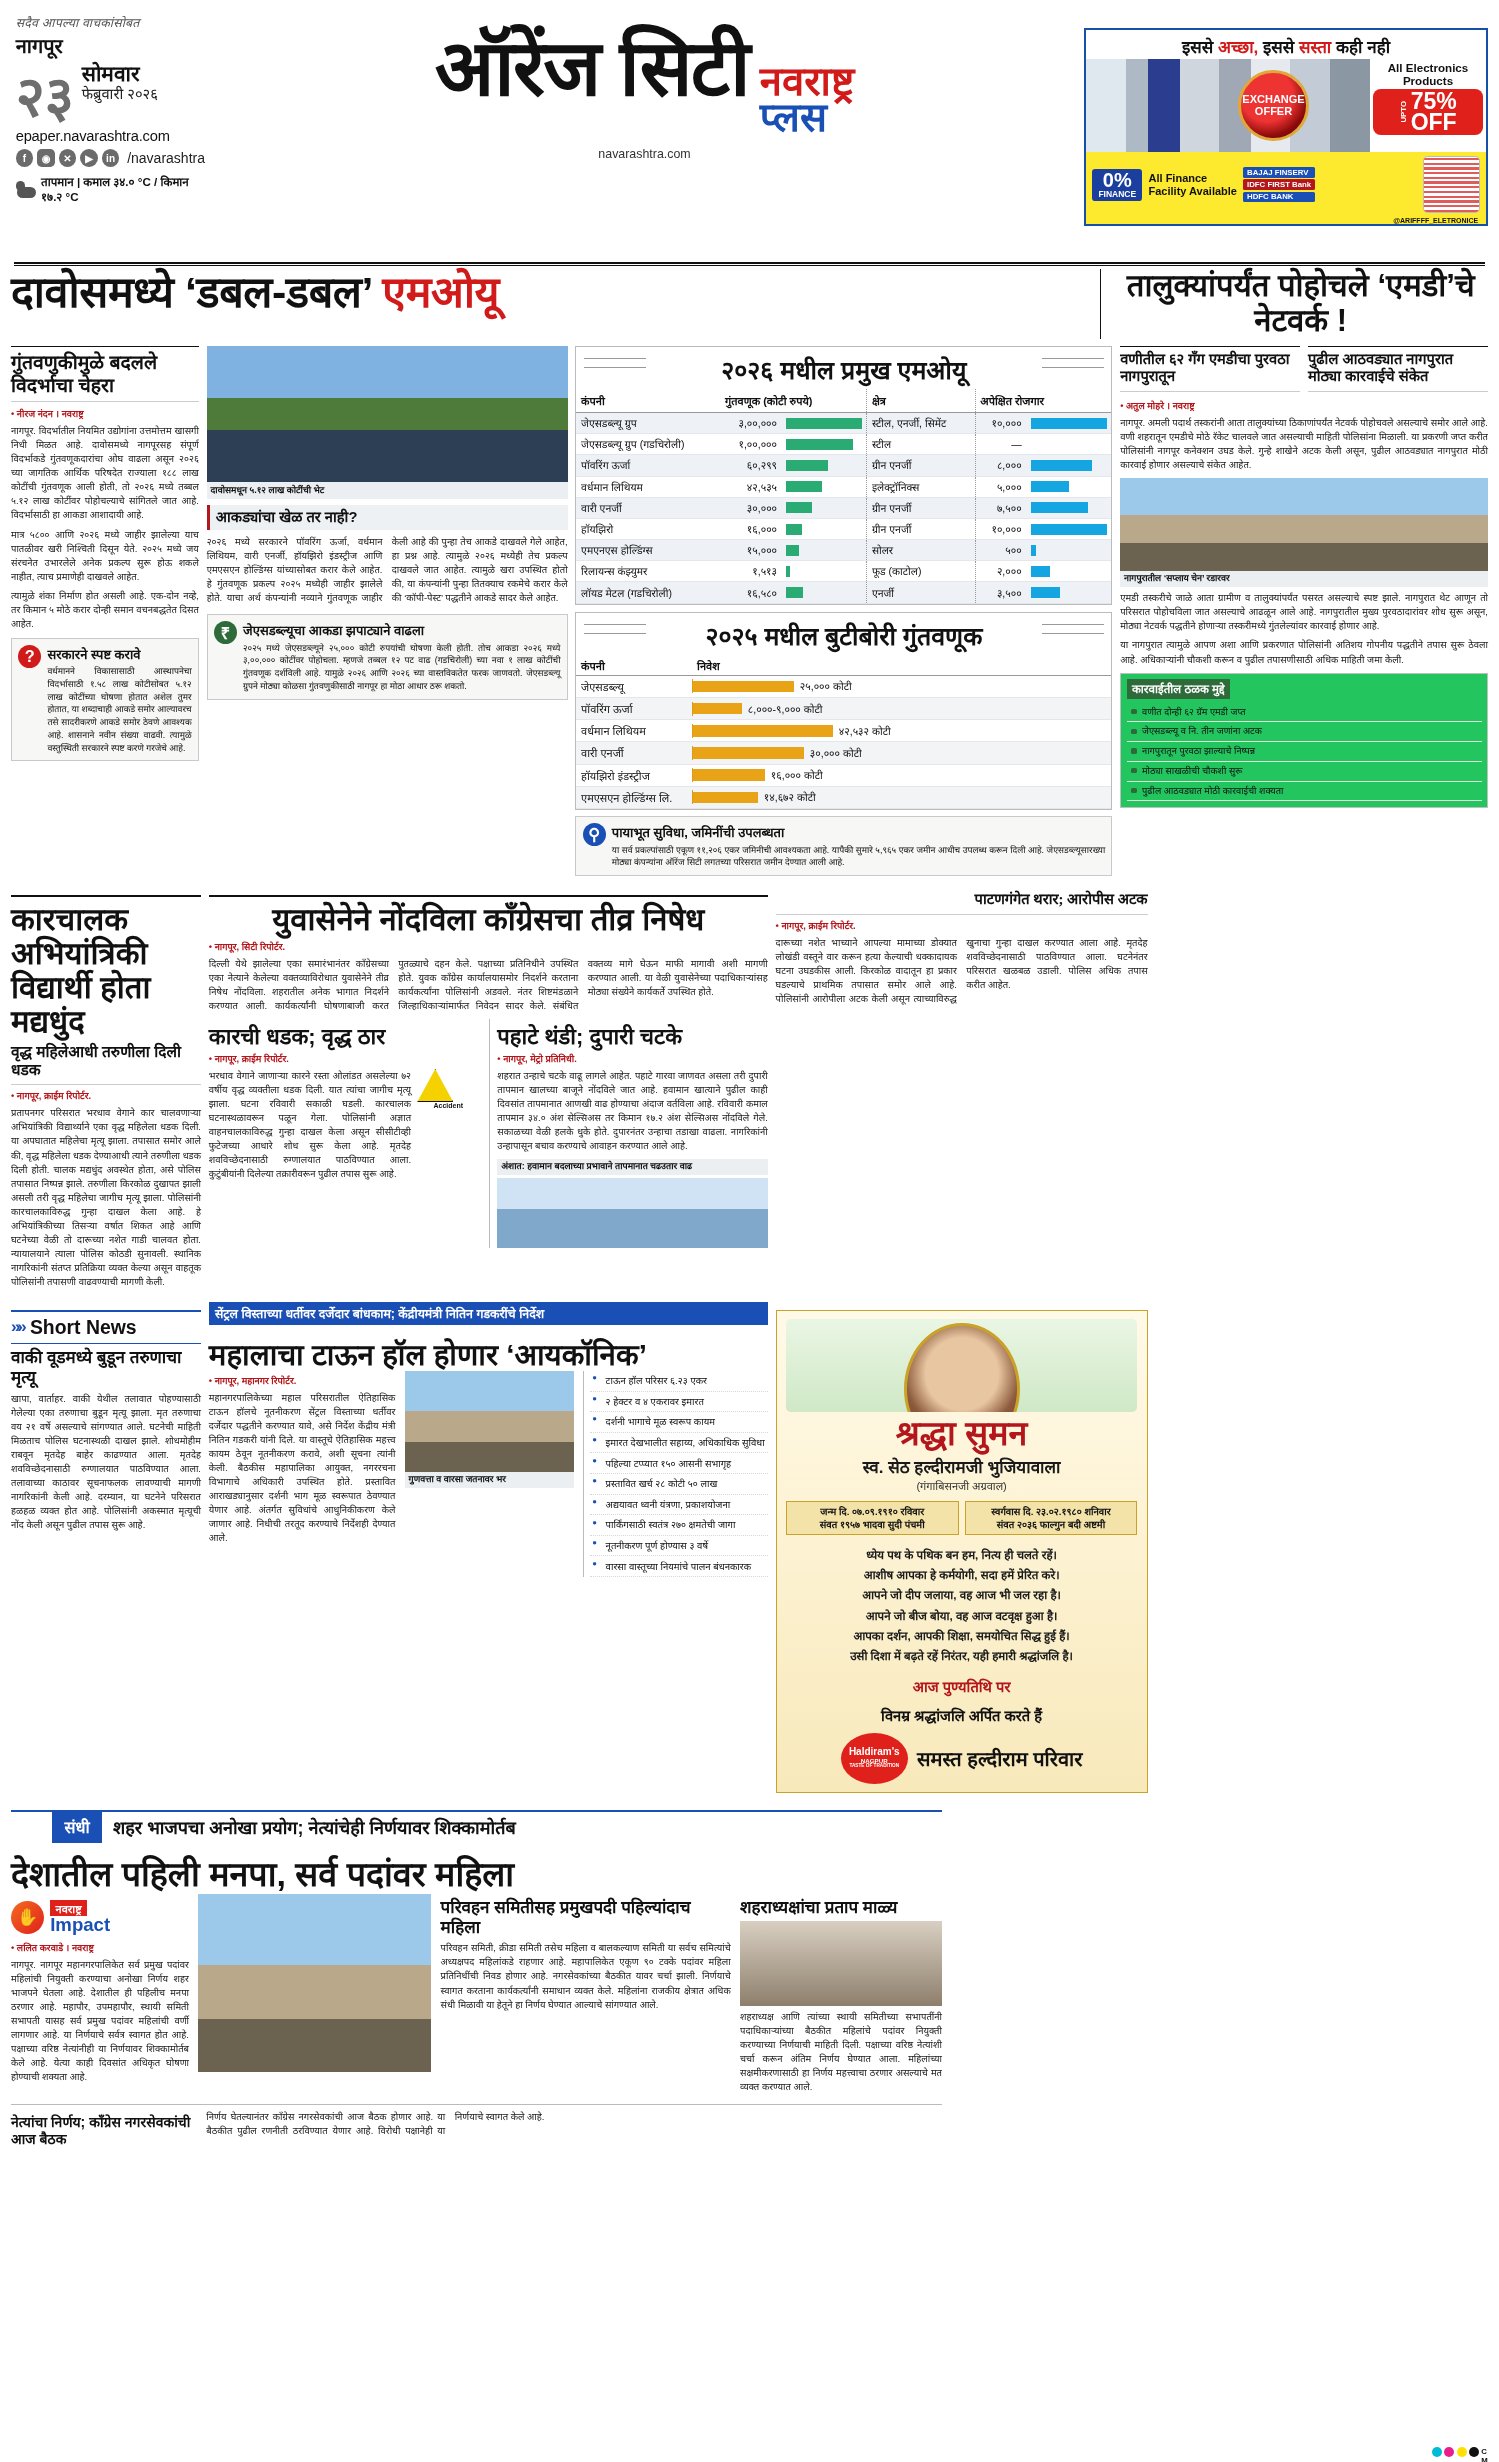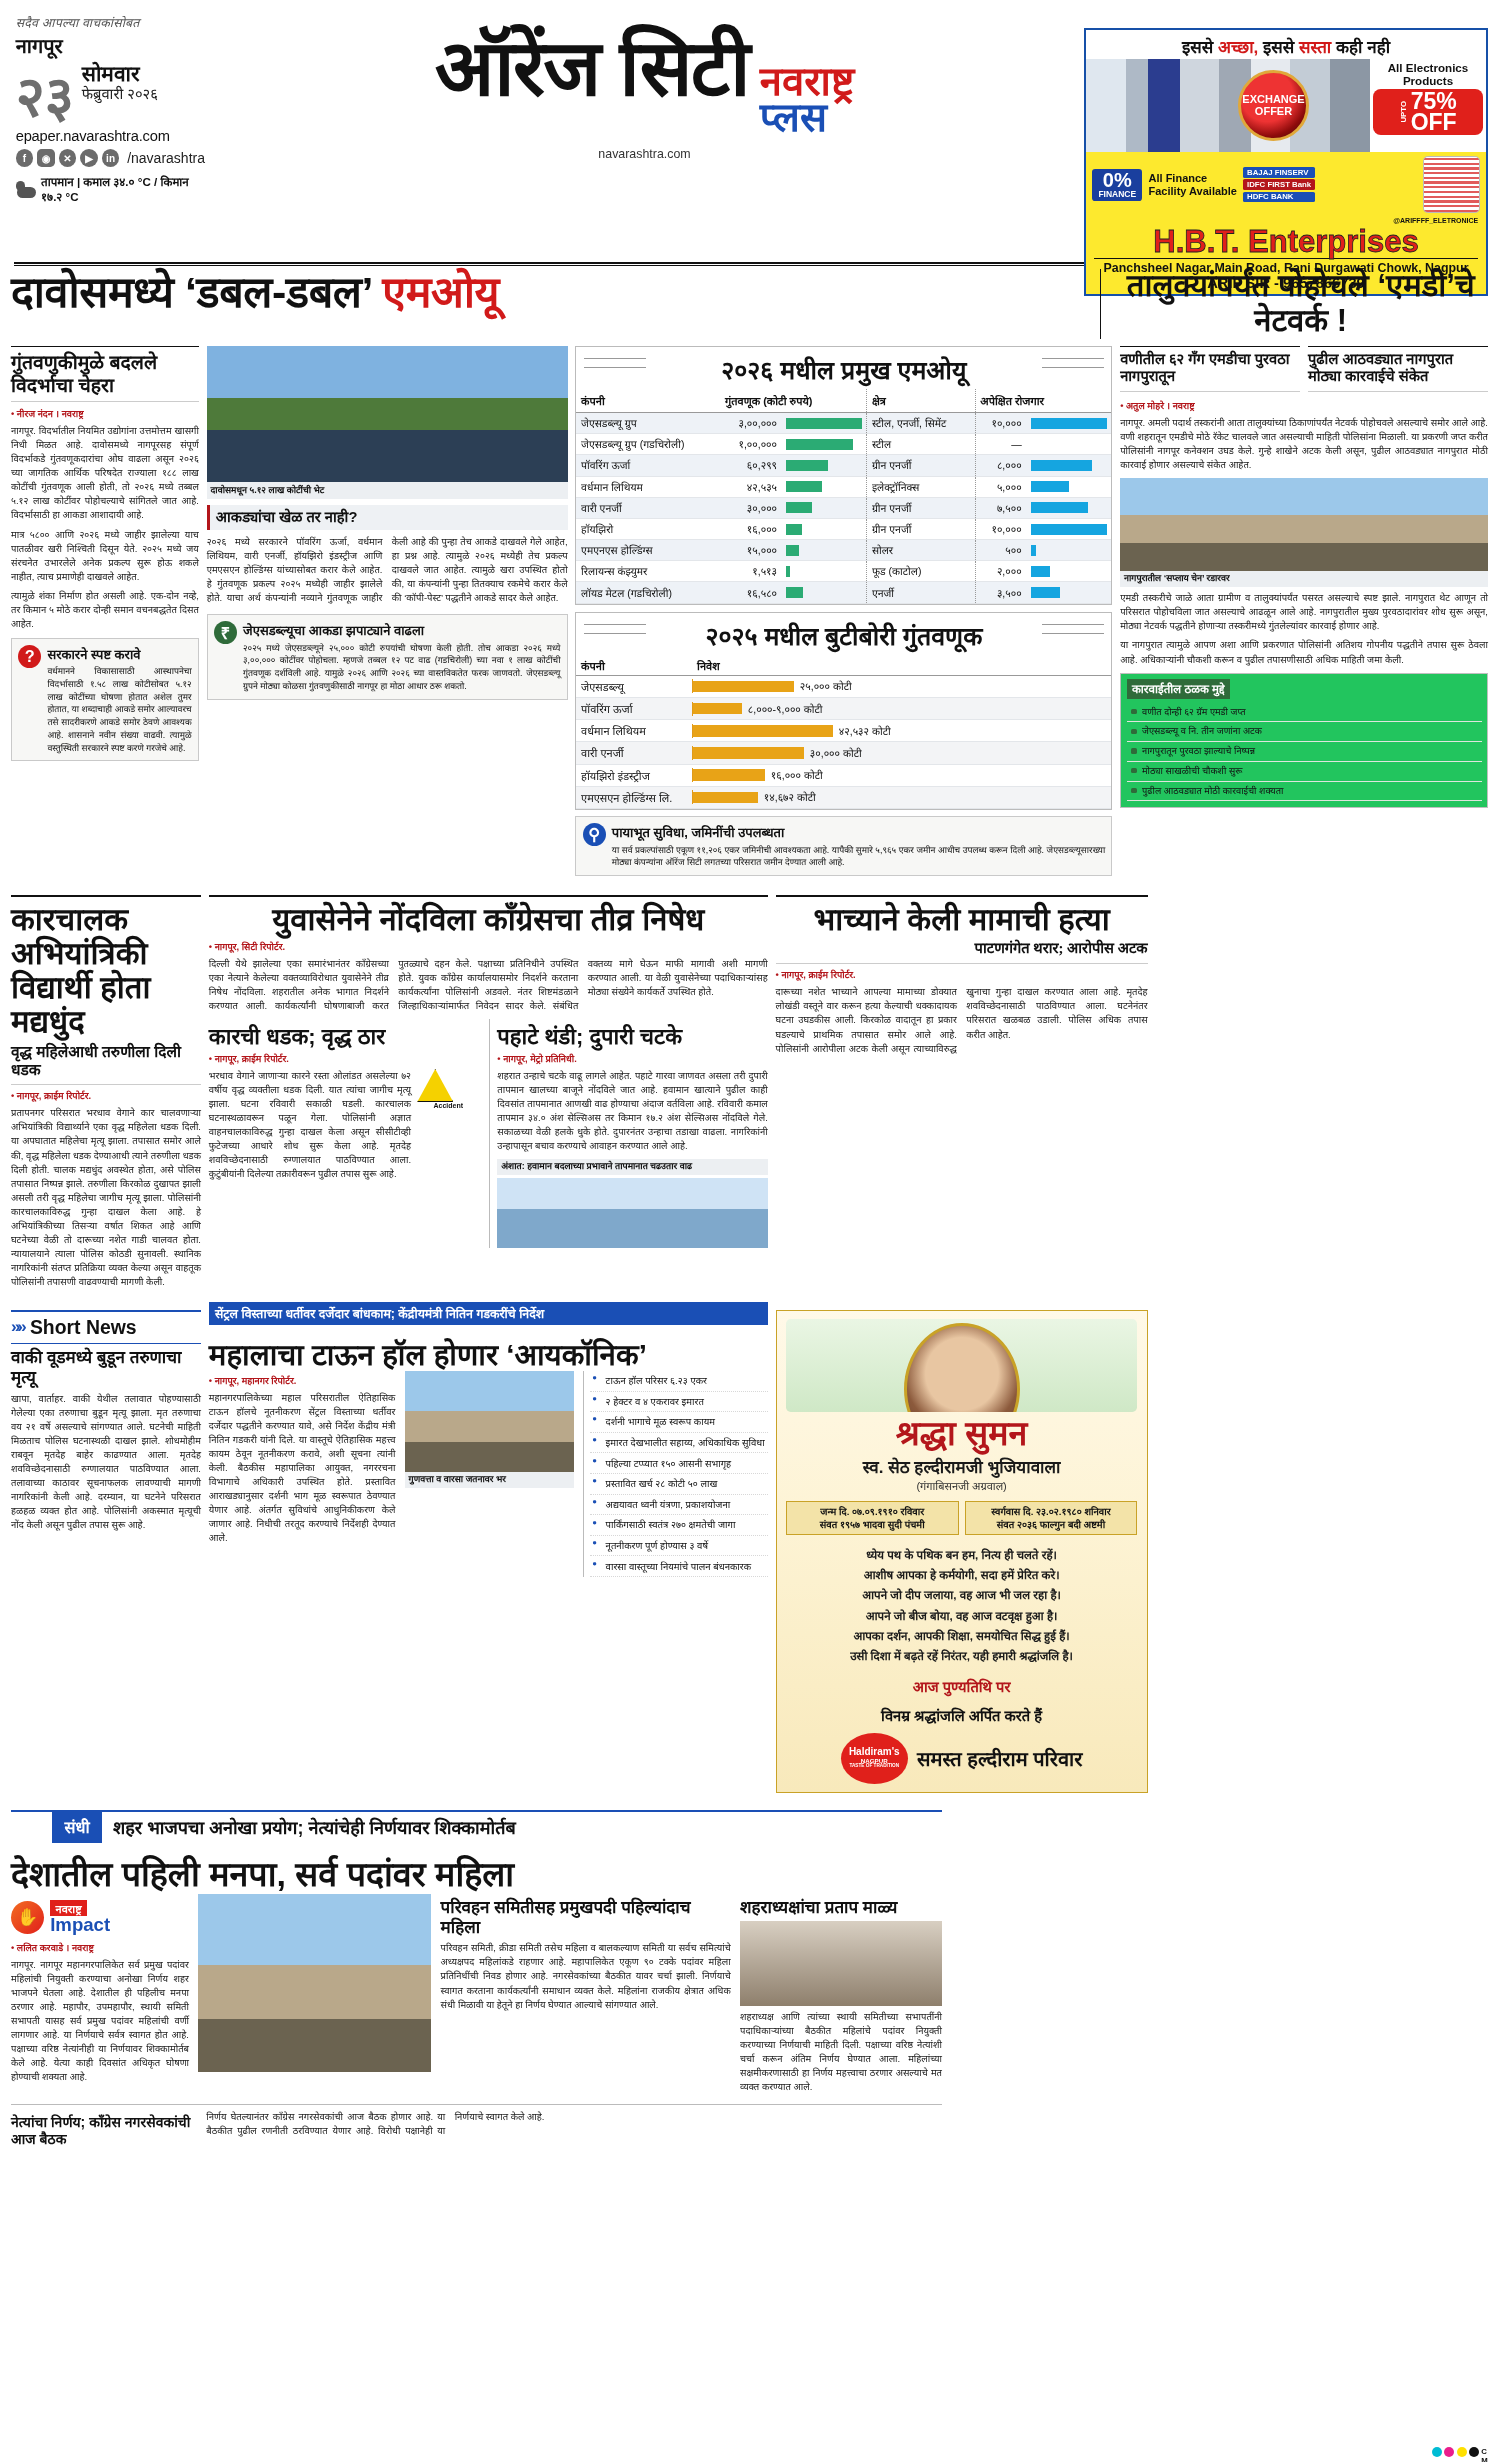--- a/index.html
+++ b/index.html
@@ -301,25 +301,20 @@
           <div>Facility Available</div>
         </div>
         <div class="ad-banks">
           <span class="bank">BAJAJ FINSERV</span>
           <span class="bank red">IDFC FIRST Bank</span>
           <span class="bank">HDFC BANK</span>
         </div>
         <div class="ad-qr"></div>
       </div>
       <div style="background:#fde92e;text-align:right;font-size:7px;font-weight:bold;padding-right:7.8px;">@ARIFFFF_ELETRONICE</div>
-      <div class="ad-name">
-        <div class="big">H.B.T. Enterprises</div>
-        <div class="ad-addr">Panchsheel Nagar Main Road, Rani Durgawati Chowk, Nagpur</div>
-        <div class="ad-phone">ARIF SIR - 9657866739</div>
-      </div>
     </div>
   </div>
 
   <div class="mast-rule"></div>
 
   <div class="hl-bar">
     <div class="hl-left">
       <div class="hl-main">
         <span>दावोसमध्ये ‘डबल-डबल’ </span><span class="red">एमओयू</span>
       </div>
@@ -620,21 +615,20 @@
           <div class="body-txt">
             <p>शहरात उन्हाचे चटके वाढू लागले आहेत. पहाटे गारवा जाणवत असला तरी दुपारी तापमान खालच्या बाजूने नोंदविले जात आहे. हवामान खात्याने पुढील काही दिवसांत तापमानात आणखी वाढ होण्याचा अंदाज वर्तविला आहे. रविवारी कमाल तापमान ३४.० अंश सेल्सिअस तर किमान १७.२ अंश सेल्सिअस नोंदविले गेले. सकाळच्या वेळी हलके धुके होते. दुपारनंतर उन्हाचा तडाखा वाढला. नागरिकांनी उन्हापासून बचाव करण्याचे आवाहन करण्यात आले आहे.</p>
           </div>
           <div class="cap">अंशात: हवामान बदलाच्या प्रभावाने तापमानात चढउतार वाढ</div>
           <div class="photo photo-blue" style="height:70px;margin-top:3.1px;"></div>
         </div>
       </div>
     </div>
 
     <div class="col" style="width:372px;">
-      <div class="bighead c">भाच्याने केली मामाची हत्या</div>
       <div class="subhead" style="font-size:14.7px;border-top:none;text-align:right;font-family:Liberation Serif, serif;">पाटणगंगेत थरार; आरोपीस अटक</div>
       <div class="byline">• नागपूर, क्राईम रिपोर्टर.</div>
       <div class="body-txt twocol">
         <p>दारूच्या नशेत भाच्याने आपल्या मामाच्या डोक्यात लोखंडी वस्तूने वार करून हत्या केल्याची धक्कादायक घटना उघडकीस आली. किरकोळ वादातून हा प्रकार घडल्याचे प्राथमिक तपासात समोर आले आहे. पोलिसांनी आरोपीला अटक केली असून त्याच्याविरुद्ध खुनाचा गुन्हा दाखल करण्यात आला आहे. मृतदेह शवविच्छेदनासाठी पाठविण्यात आला. घटनेनंतर परिसरात खळबळ उडाली. पोलिस अधिक तपास करीत आहेत.</p>
       </div>
     </div>
   </div>
 
   <div class="cols" style="margin-top:7.8px;">
 

